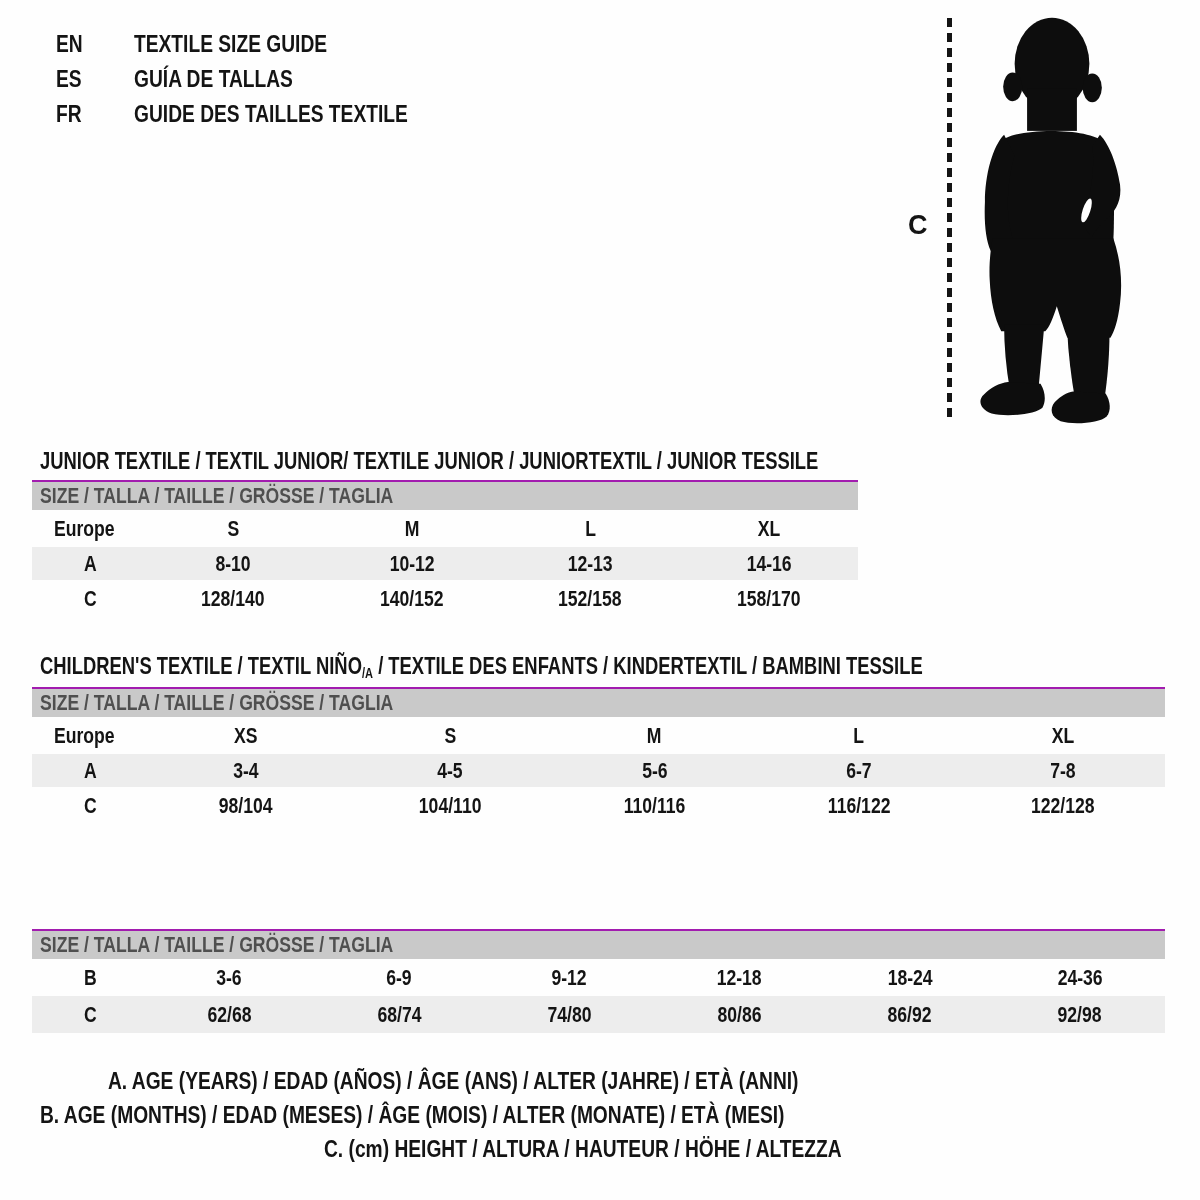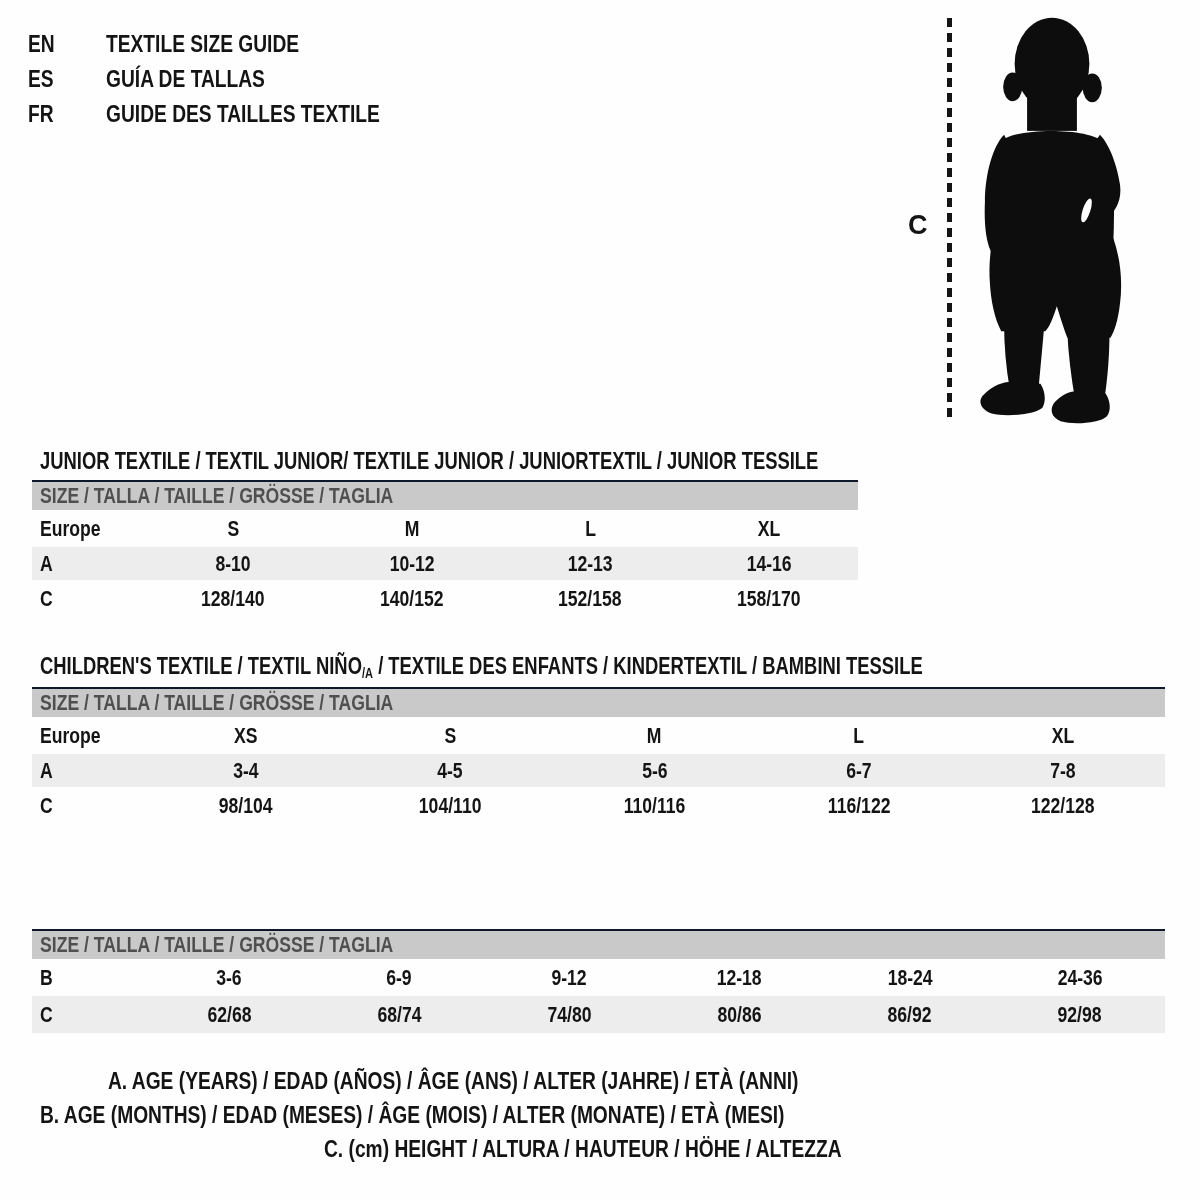--- a/index.html
+++ b/index.html
@@ -6,45 +6,45 @@
   body {
     width:1200px; height:1200px; position:relative; overflow:hidden;
     background:#fefefe; color:#141414;
     font-family:"Liberation Sans", sans-serif; font-weight:bold;
   }
   
   .cx  { display:inline-block; transform:scaleX(0.8); transform-origin:0 50%; white-space:nowrap; }
   .cxc { display:inline-block; transform:scaleX(0.8); transform-origin:50% 50%; white-space:nowrap; }
 
   
-  .lang { position:absolute; left:28px; top:26px; }
+  .lang { position:absolute; left:56px; top:26px; }
   .lang-row { display:flex; height:35px; align-items:center; font-size:24px; }
   .lang-code { width:78px; }
 
   
   .fig-line { position:absolute; left:947px; top:18px; width:5px; height:400px;
     background:repeating-linear-gradient(to bottom, #141414 0 9px, transparent 9px 15px); }
   .fig-c { position:absolute; left:908px; top:210px; font-size:27px; }
   .baby { position:absolute; left:966px; top:14px; }
 
   
   .section-title { position:absolute; font-size:23px;margin-top:16px; }
   #junior-title   { left:40px; top:432px; }
   #children-title { left:40px; top:637px; }
   #babies-title   { left:40px; top:844px; line-height:34px; }
   .sub { font-size:0.6em; vertical-align:-0.28em; }
 
   
   .table { position:absolute; left:32px; }
-  .thead { background:#c9c9c9; border-top:2px solid #0f172a; height:28px;
+  .thead { background:#c9c9c9; border-top:2px solid #a21caf; height:28px;
            display:flex; align-items:center; padding-left:8px;
            color:#4f4f4f; font-size:22px; }
   .tr { display:grid; align-items:center; font-size:22px; }
   .td { text-align:center; }
-  .td.lbl { text-align:left; padding-left:8px; }
+  .td.lbl { text-align:center; padding-left:8px; }
   .r-tall { height:37px; } .r-mid { height:33px; }
   .stripe { background:#ededed; }
 
   #table-junior { top:480px; width:826px; }
   #table-junior .tr { grid-template-columns:112px repeat(4, 1fr); }
   #table-children { top:687px; width:1133px; }
   #table-children .tr { grid-template-columns:112px repeat(5, 1fr); }
   #table-babies { top:929px; width:1133px; }
   #table-babies .tr { grid-template-columns:112px repeat(6, 1fr); }
 

